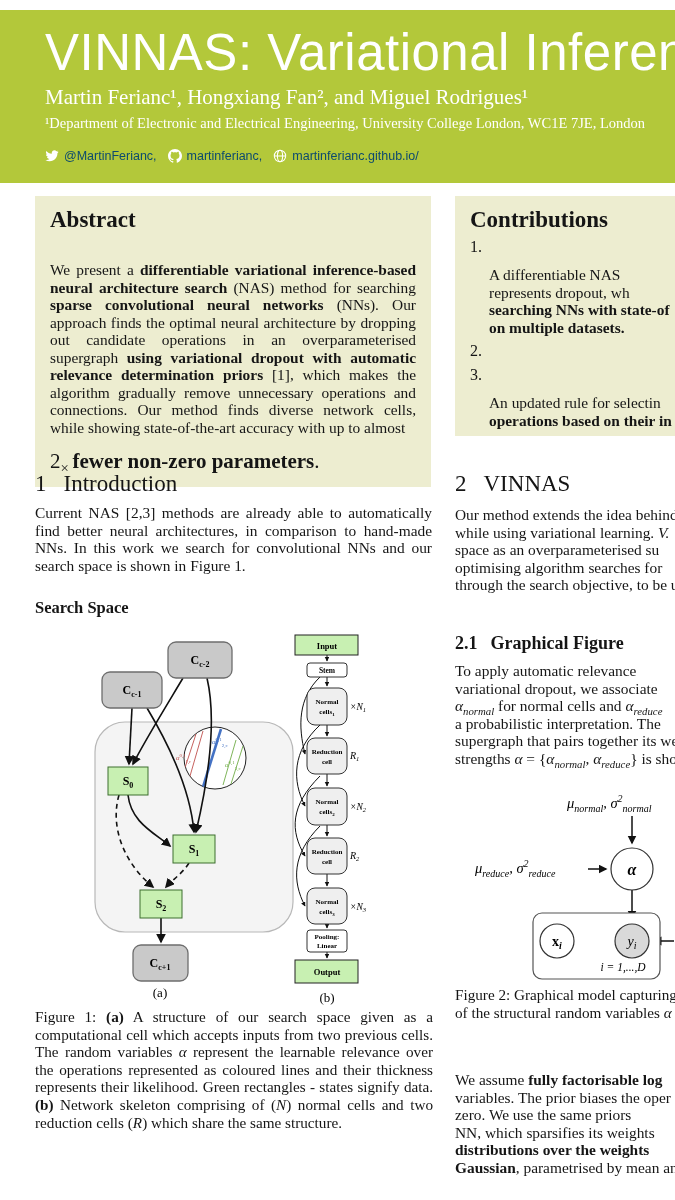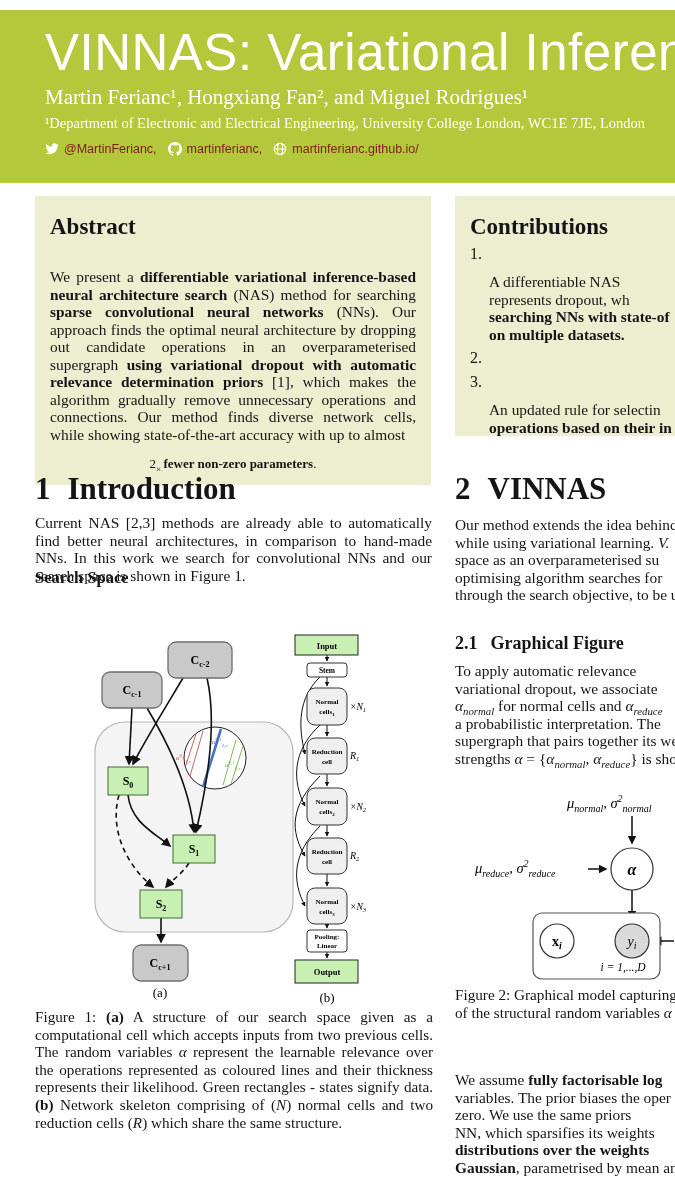--- a/index.html
+++ b/index.html
@@ -5,35 +5,35 @@
   html,body{margin:0;padding:0;}
   #poster{position:relative;width:675px;height:1200px;overflow:hidden;background:#ffffff;
           font-family:"Liberation Serif", serif;color:#151515;}
   
   #header{position:absolute;left:0;top:10px;width:675px;height:173px;background:#b3c83a;
           padding:16px 0 0 45px;box-sizing:border-box;color:#fff;}
   #title{font-family:"Liberation Sans", sans-serif;font-weight:normal;font-size:51px;
          letter-spacing:.5px;white-space:nowrap;line-height:1.05;}
   #authors{font-size:21px;margin-top:5px;white-space:nowrap;}
   #affils{font-size:14.5px;line-height:1.4;margin-top:3px;white-space:nowrap;}
-  #social{display:flex;align-items:center;gap:5px;margin-top:9px;
-          font-family:"Liberation Sans", sans-serif;font-size:12.5px;color:#7f1d1d;}
+  #social{display:flex;align-items:center;gap:5px;margin-top:16px;
+          font-family:"Liberation Sans", sans-serif;font-size:12.5px;color:#0c4a6e;}
   #social .sicon{display:inline-flex;width:14px;height:14px;margin-left:6px;}
   #social .sicon:first-child{margin-left:0;}
   
   .b{font-weight:bold;} .i{font-style:italic;}
   .sub{vertical-align:sub;font-size:.7em;line-height:0;}
   .block{position:absolute;}
-  .boxed{background:#ededd0;padding:18px 15px 13px;box-sizing:border-box;}
+  .boxed{background:#ededd0;padding:11px 15px 13px;box-sizing:border-box;}
   .box-head{font-size:23px;font-weight:bold;margin:0 0 5px 0;}
   .body-text{font-size:15.4px;line-height:17.5px;margin-top:28px;}
   .just{text-align:justify;}
   .prelines{white-space:pre-line;}
-  .highlight-line{text-align:center;font-size:13px;margin-top:13px;}
-  .sec-head{font-size:31px;font-weight:bold;margin:0;}
+  .highlight-line{text-align:left;font-size:21px;margin-top:13px;}
+  .sec-head{font-size:23px;font-weight:normal;margin:0;}
   .sec-head .num{margin-right:17px;}
   .subsec-head{font-size:18px;font-weight:bold;margin:0;}
   .subsec-head .num{margin-right:13px;}
   .minor-head{font-size:16.5px;font-weight:bold;}
   .contrib-item{display:flex;margin-bottom:6px;}
   .contrib-item .num{width:19px;flex:none;}
   .caption{font-size:15.2px;line-height:17.6px;}
   svg{display:block;}
   svg text{font-family:"Liberation Serif", serif;}
 </style>
@@ -95,21 +95,21 @@
       <span class="body-text prelines"><span>An updated rule for selectin
 </span><span class="b">operations based on their in</span></span>
     </div>
   </div>
 
   <div class="block" style="left:35px;top:471px;width:397px;">
     <h2 class="sec-head"><span class="num">1</span><span>Introduction</span></h2>
     <div class="body-text just" style="margin-top:7px;">Current NAS [2,3] methods are already able to automatically find better neural architectures, in comparison to hand-made NNs. In this work we search for convolutional NNs and our search space is shown in Figure 1.</div>
   </div>
 
-  <div class="block minor-head" style="left:35px;top:568px;">Search Space</div>
+  <div class="block minor-head" style="left:35px;top:598px;">Search Space</div>
 
   <svg class="block" style="left:55px;top:626px;" width="250" height="380" viewBox="0 0 250 380">
     <defs>
       <marker id="ah1" markerWidth="8" markerHeight="8" refX="5" refY="3" orient="auto">
         <path d="M0,0 L6,3 L0,6 Z" fill="#111"></path>
       </marker>
       <clipPath id="opclip">
           <circle cx="160" cy="132" r="31"></circle>
         </clipPath>
     </defs>

